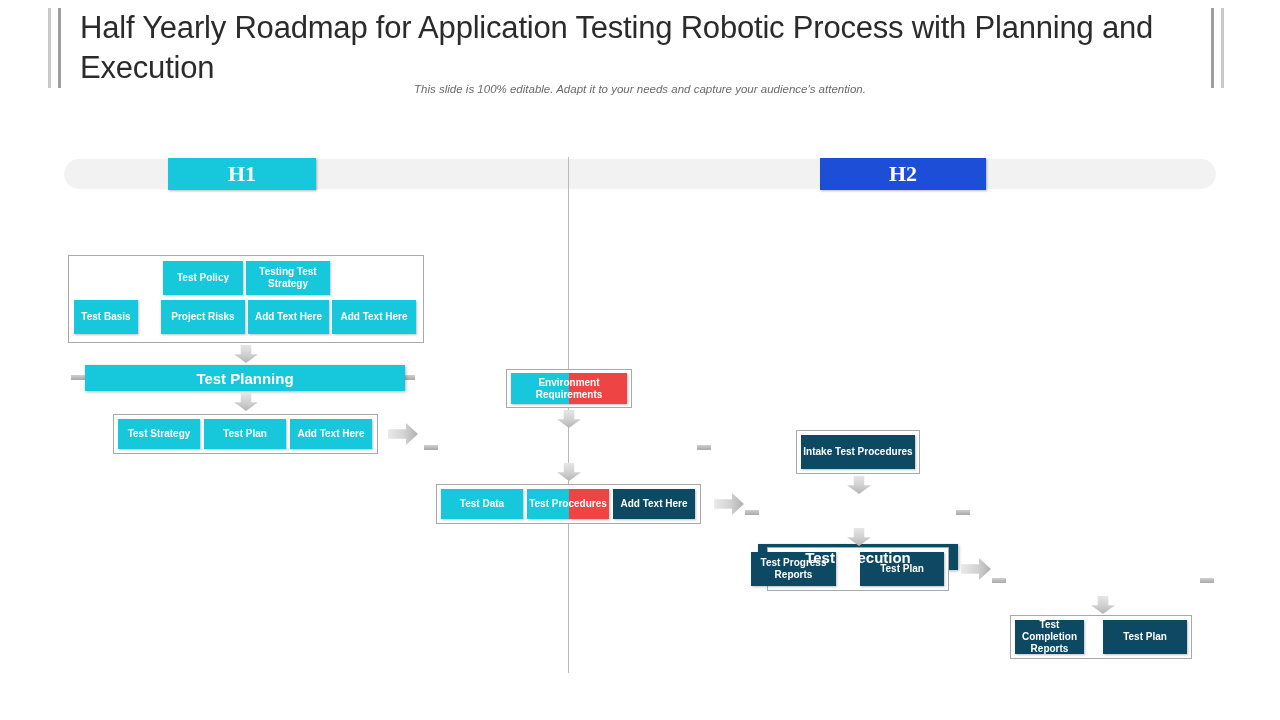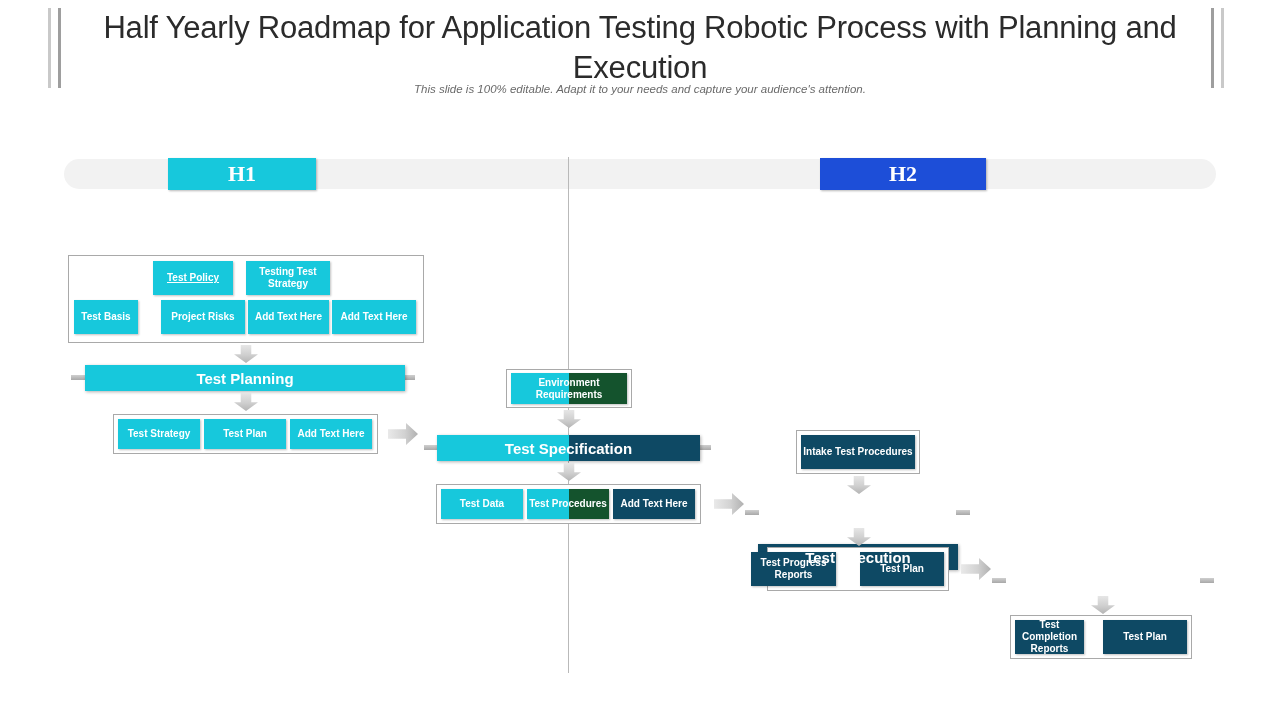--- a/index.html
+++ b/index.html
@@ -14,21 +14,21 @@
 
   
   .deco-bars{position:absolute;top:8px;display:flex;gap:7px;}
   .deco-bars.left{left:48px;}
   .deco-bars.right{left:1211px;}
   .deco-bar{width:3px;height:80px;background:#c9c9c9;}
   .deco-bar.b2{background:#9e9e9e;}
 
   #title{
     position:absolute;left:80px;top:8px;width:1120px;
-    text-align:center;
+    text-align:left;
     font-size:31px;line-height:40px;
     color:#2b2b2b;font-weight:400;
     letter-spacing:-.2px;
   }
   #subtitle{
     position:absolute;left:80px;top:83px;width:1120px;
     text-align:center;
     font-size:11.5px;color:#6a6a6a;
     font-style:italic;font-family:"Liberation Sans",sans-serif;
   }
@@ -65,21 +65,21 @@
     display:flex;align-items:center;justify-content:center;
     text-align:center;
     color:#ffffff;font-weight:bold;
     font-size:10px;line-height:12px;
     box-sizing:border-box;
     box-shadow:1px 1px 2px rgba(0,0,0,.25);
   }
   .cell.cy{background:#17c8dc;}
   .cell.nv{background:#0e4964;}
   
-  .cell.sp{background:#14532d;}
+  .cell.sp{background:#ef4444;}
   .cell.sp .lhs{
     position:absolute;left:0;top:0;bottom:0;background:#17c8dc;
   }
   .cell span.txt{position:relative;z-index:2;padding:0 2px;}
 
   .stagebar{
     position:absolute;height:26px;
     display:flex;align-items:center;justify-content:center;
     color:#ffffff;font-weight:bold;font-size:15px;
     box-shadow:1px 1px 3px rgba(0,0,0,.3);
@@ -129,21 +129,21 @@
   <div id="chip-h1" class="phase-chip">
     <span>H1</span>
   </div>
   <div id="chip-h2" class="phase-chip">
     <span>H2</span>
   </div>
   <div id="divider"></div>
 
   <div class="panel" style="left:68px;top:255px;width:356px;height:88px;"></div>
 
-  <div class="cell cy" style="left:153px;top:261px;width:80px;height:34px;text-decoration:underline;">
+  <div class="cell cy" style="left:163px;top:261px;width:80px;height:34px;">
     <span class="txt">Test Policy</span>
   </div>
   <div class="cell cy" style="left:246px;top:261px;width:84px;height:34px;">
     <span class="txt">Testing Test Strategy</span>
   </div>
   <div class="cell cy" style="left:74px;top:300px;width:64px;height:34px;">
     <span class="txt">Test Basis</span>
   </div>
   <div class="cell cy" style="left:161px;top:300px;width:84px;height:34px;">
     <span class="txt">Project Risks</span>
@@ -181,24 +181,20 @@
   <div class="panel" style="left:506px;top:369px;width:126px;height:39px;"></div>
   <div class="cell sp" style="left:511px;top:373px;width:116px;height:31px;">
     <div class="lhs" style="width:58px;"></div>
     <span class="txt">Environment Requirements</span>
   </div>
 
   <div class="arrow-d" style="left:557px;top:410px;"></div>
 
   <div class="nub" style="left:424px;top:445px;"></div>
   <div class="nub" style="left:697px;top:445px;"></div>
-  <div class="stagebar sp" style="left:437px;top:435px;width:263px;">
-    <div class="lhs" style="width:132px;"></div>
-    <span class="txt">Test Specification</span>
-  </div>
 
   <div class="arrow-d" style="left:557px;top:463px;"></div>
 
   <div class="panel" style="left:436px;top:484px;width:265px;height:40px;"></div>
   <div class="cell cy" style="left:441px;top:489px;width:82px;height:30px;">
     <span class="txt">Test Data</span>
   </div>
   <div class="cell sp" style="left:527px;top:489px;width:82px;height:30px;text-align:center;">
     <div class="lhs" style="width:42px;"></div>
     <span class="txt">Test Procedures</span>

